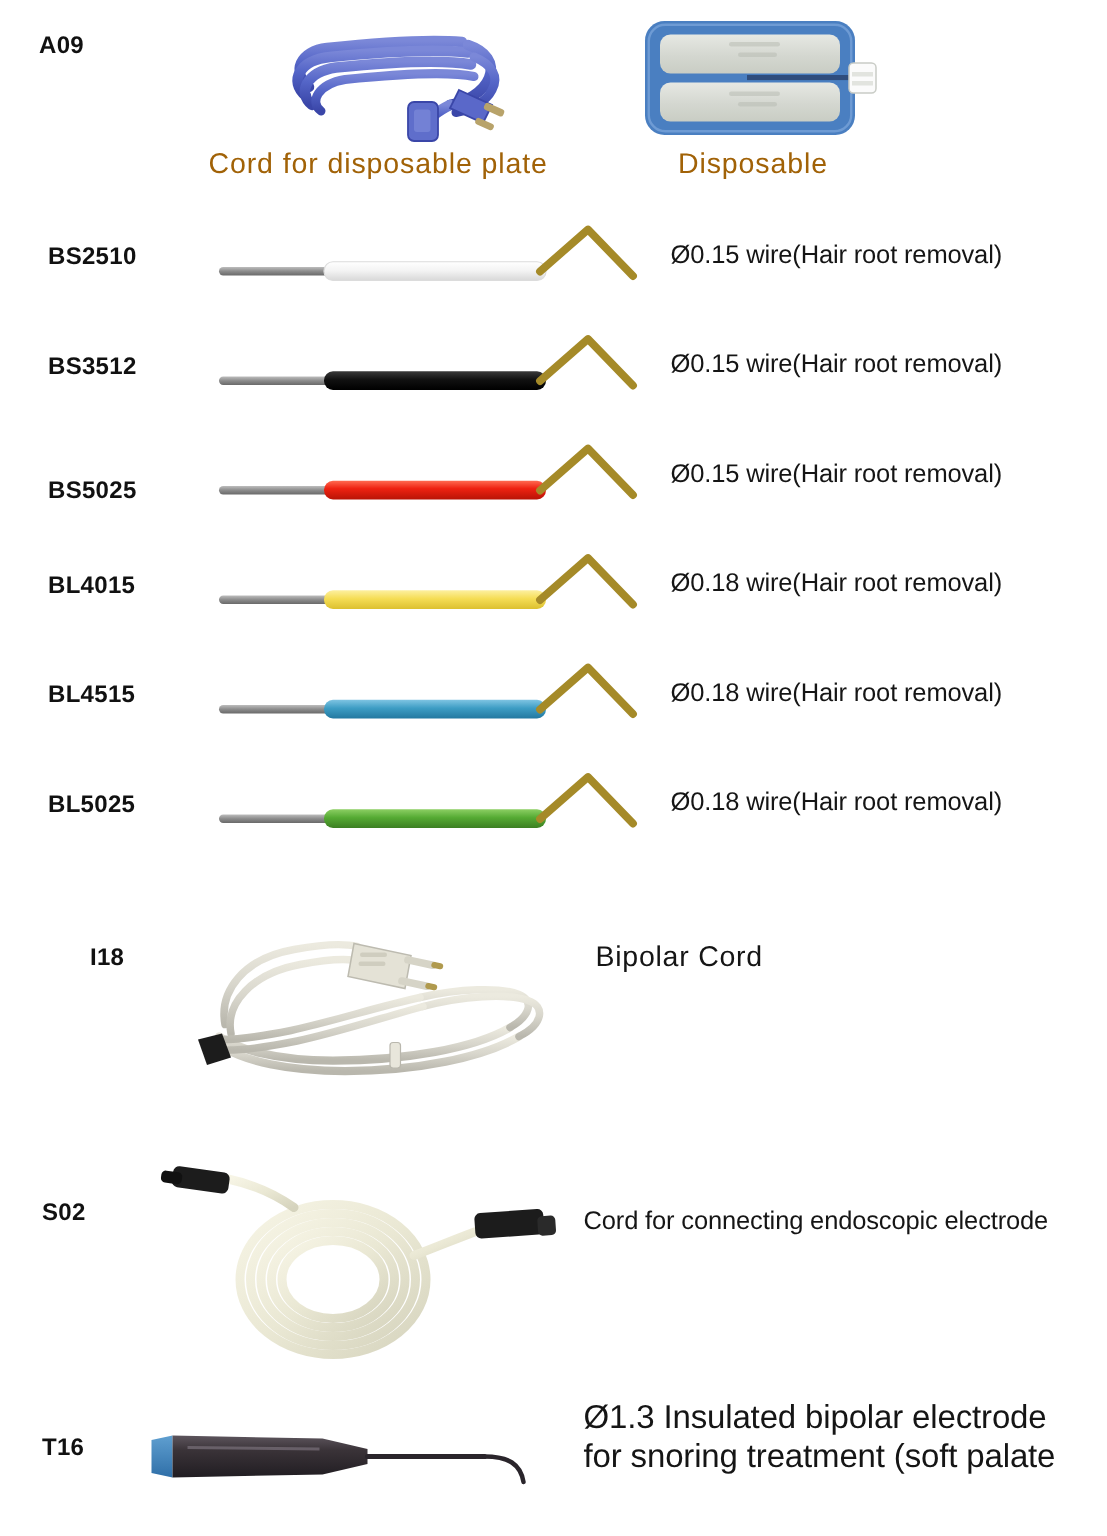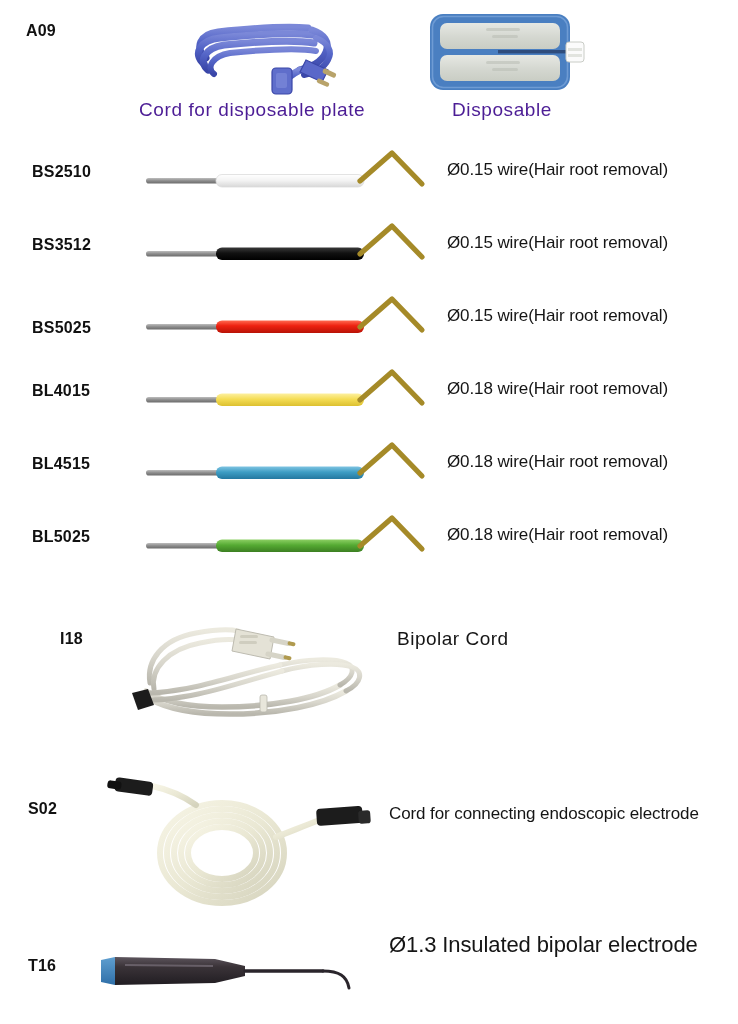--- a/index.html
+++ b/index.html
@@ -24,21 +24,21 @@
   .code {
     font-weight: bold;
     font-size: 16px;
     letter-spacing: 0.2px;
     color: #111111;
     white-space: nowrap;
   }
 
   .caption {
     font-size: 19px;
-    color: #4c1d95;
+    color: #a16207;
     white-space: nowrap;
     letter-spacing: 0.6px;
   }
 
   .desc {
     font-size: 17px;
     color: #151515;
     white-space: nowrap;
     letter-spacing: -0.1px;
   }
@@ -338,13 +338,14 @@
 
     <path d="M30,25 L118,26" stroke="#79707a" stroke-width="2" opacity="0.7" fill="none"></path>
 
     <path d="M150,31 L228,31" stroke="#2a252b" stroke-width="3.4" fill="none" stroke-linecap="round"></path>
 
     <path d="M228,31 C244,31 252,36 254,48" stroke="#2a252b" stroke-width="3" fill="none" stroke-linecap="round"></path>
   </svg>
 </div>
 <div class="abs desc-multi" style="left:389px; top:932px;">
   <div>Ø1.3 Insulated bipolar electrode</div>
+  <div>for snoring treatment (soft palate</div>
 </div>
 
 </body></html>

